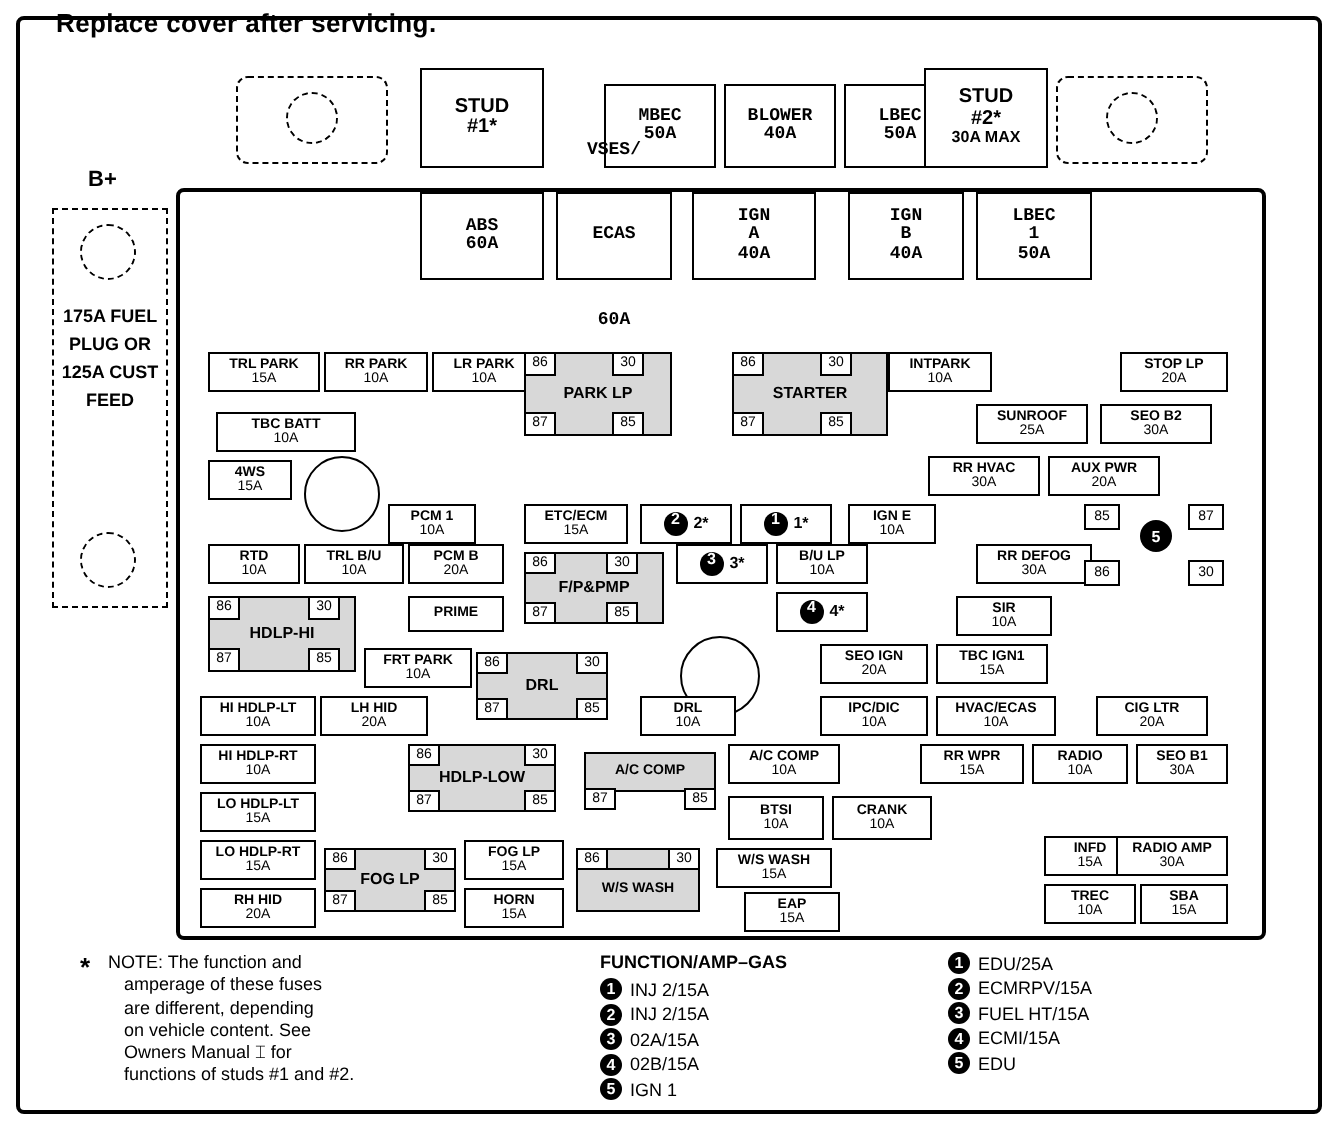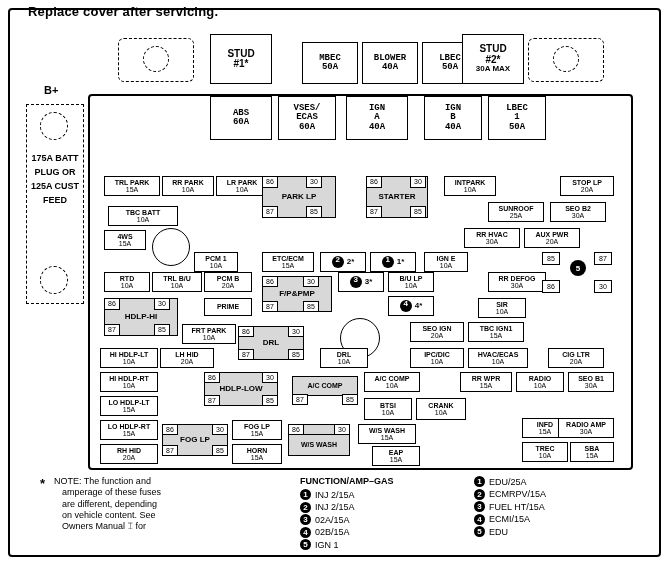--- a/index.html
+++ b/index.html
@@ -63,21 +63,21 @@
   <div class="abs outer"></div>
 
   <div class="abs title">Replace cover after servicing.</div>
 
   <div class="abs" style="left:44px;top:84px;font-size:11px;font-weight:bold;">B+</div>
   <div class="abs dashed" style="left:26px;top:104px;width:58px;height:200px;"></div>
   <div class="abs dashcirc" style="left:40px;top:112px;width:28px;height:28px;"></div>
   <div class="abs dashcirc" style="left:40px;top:266px;width:28px;height:28px;"></div>
   <div class="abs" style="left:26px;top:152px;width:58px;text-align:center;font-size:9px;line-height:1.55;font-weight:bold;">
     <span>175A</span>
-    <span>BATT</span>
+    <span>FUEL</span>
     <span>PLUG</span>
     <span>OR</span>
     <span>125A</span>
     <span>CUST</span>
     <span>FEED</span>
   </div>
 
   <div class="abs dashed" style="left:118px;top:38px;width:76px;height:44px;border-radius:6px;"></div>
   <div class="abs dashcirc" style="left:143px;top:46px;width:26px;height:26px;"></div>
   <div class="abs dashed" style="left:528px;top:38px;width:76px;height:44px;border-radius:6px;"></div>
@@ -104,21 +104,21 @@
   <div class="abs bx" style="left:462px;top:34px;width:62px;height:50px;">
     <span class="t10 bold">STUD</span>
     <span class="t10 bold">#2*</span>
     <span class="t8 bold">30A MAX</span>
   </div>
 
   <div class="abs bx" style="left:210px;top:96px;width:62px;height:44px;">
     <span class="t9 bold">ABS</span>
     <span class="t9 bold">60A</span>
   </div>
-  <div class="abs bx" style="left:278px;top:96px;width:58px;height:44px;">
+  <div class="abs bx" style="left:278px;top:96px;width:58px;height:44px;gap:33px;">
     <span class="t9 bold">VSES/</span>
     <span class="t9 bold">ECAS</span>
     <span class="t9 bold">60A</span>
   </div>
   <div class="abs bx" style="left:346px;top:96px;width:62px;height:44px;">
     <span class="t9 bold">IGN</span>
     <span class="t9 bold">A</span>
     <span class="t9 bold">40A</span>
   </div>
   <div class="abs bx" style="left:424px;top:96px;width:58px;height:44px;">
@@ -154,21 +154,21 @@
   <div class="abs bx" style="left:306px;top:176px;width:16px;height:12px;">
       <span class="t7">30</span>
     </div>
   <div class="abs bx" style="left:262px;top:206px;width:16px;height:12px;">
       <span class="t7">87</span>
     </div>
   <div class="abs bx" style="left:306px;top:206px;width:16px;height:12px;">
       <span class="t7">85</span>
     </div>
 
-  <div class="abs bx shaded" style="left:366px;top:176px;width:62px;height:42px;">
+  <div class="abs bx shaded" style="left:366px;top:176px;width:78px;height:42px;">
     <span class="t8 bold">STARTER</span>
   </div>
   <div class="abs bx" style="left:366px;top:176px;width:16px;height:12px;">
       <span class="t7">86</span>
     </div>
   <div class="abs bx" style="left:410px;top:176px;width:16px;height:12px;">
       <span class="t7">30</span>
     </div>
   <div class="abs bx" style="left:366px;top:206px;width:16px;height:12px;">
       <span class="t7">87</span>
@@ -532,20 +532,21 @@
     <span class="t7">15A</span>
   </div>
 
   <div class="abs" style="left:40px;top:476px;width:14px;font-size:13px;font-weight:bold;">*</div>
   <div class="abs note" style="left:54px;top:476px;width:180px;">
     <div>NOTE:  The function and</div>
     <div style="padding-left:8px;">amperage of these fuses</div>
     <div style="padding-left:8px;">are different, depending</div>
     <div style="padding-left:8px;">on vehicle content. See</div>
     <div style="padding-left:8px;">Owners Manual ⌶  for</div>
+    <div style="padding-left:8px;">functions of studs #1 and #2.</div>
   </div>
 
   <div class="abs" style="left:300px;top:476px;width:150px;">
     <div class="legend-title" style="margin-bottom:3px;">FUNCTION/AMP–GAS</div>
     <div class="legend-row">
       <span class="numdot">1</span>
       <span class="ltxt">INJ 2/15A</span>
     </div>
     <div class="legend-row">
       <span class="numdot">2</span>

